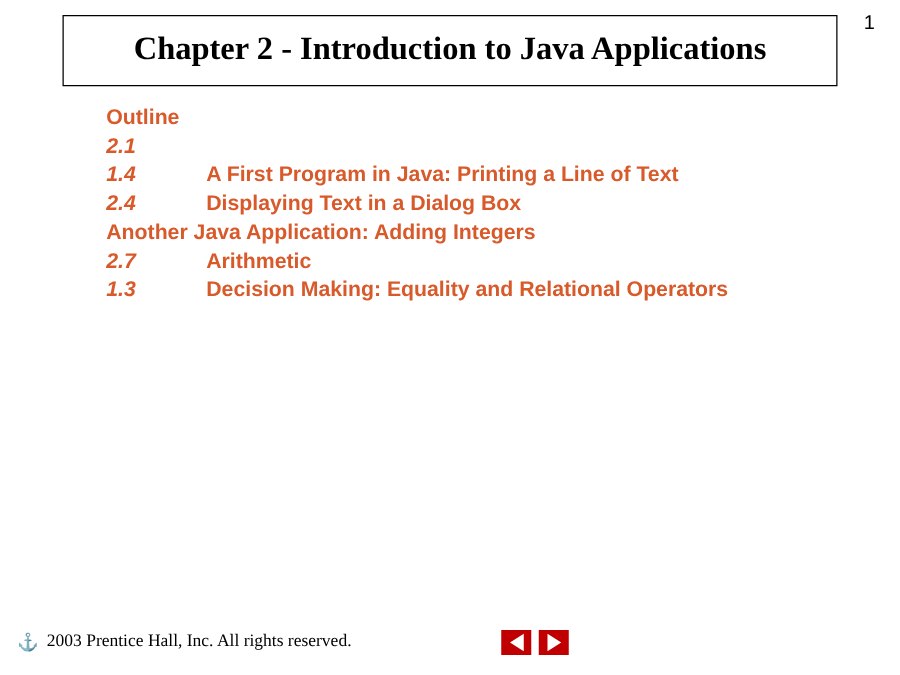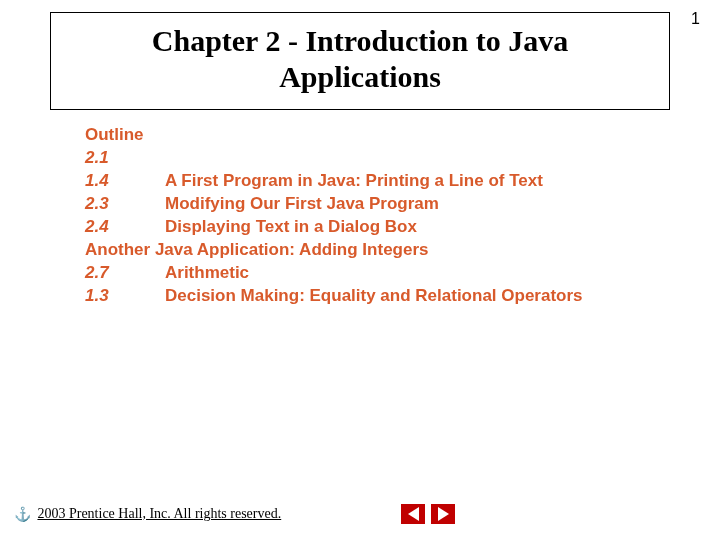--- a/index.html
+++ b/index.html
@@ -19,21 +19,21 @@
       font-family: Arial, sans-serif;
       color: #000;
     }
     .title-box {
       margin: 12px 50px 0 50px;
       border: 1.5px solid #000;
       padding: 10px 20px 14px 20px;
       text-align: center;
     }
     .title-box h1 {
-      font-size: 30px;
+      font-size: 26px;
       font-weight: bold;
       color: #000;
       line-height: 1.2;
     }
     .outline-section {
       margin: 14px 0 0 85px;
       font-family: Arial, Helvetica, sans-serif;
       font-weight: bold;
       font-size: 17px;
       color: #d85a2b;
@@ -62,21 +62,20 @@
       align-items: center;
       font-size: 14px;
       color: #000;
     }
     .copyright-icon {
       margin-right: 6px;
       font-size: 14px;
     }
     .copyright-text {
       font-family: "Times New Roman", serif;
-      text-decoration: underline;
     }
     .nav-arrows {
       margin-left: 120px;
       display: flex;
       gap: 6px;
     }
     .arrow-btn {
       width: 24px;
       height: 20px;
       background: #c00000;
@@ -110,24 +109,20 @@
 <div class="outline-section">
   <span class="outline-heading">Outline</span>
   <div class="outline-row">
     <span class="outline-num">2.1</span>
   </div>
   <div class="outline-row">
     <span class="outline-num">1.4</span>
     <span class="outline-title">A First Program in Java: Printing a Line of Text</span>
   </div>
   <div class="outline-row">
-    <span class="outline-num">2.3</span>
-    <span class="outline-title">Modifying Our First Java Program</span>
-  </div>
-  <div class="outline-row">
     <span class="outline-num">2.4</span>
     <span class="outline-title">Displaying Text in a Dialog Box</span>
   </div>
   <div class="outline-row">
     <span class="outline-title">Another Java Application: Adding Integers</span>
   </div>
   <div class="outline-row">
     <span class="outline-num">2.7</span>
     <span class="outline-title">Arithmetic</span>
   </div>

